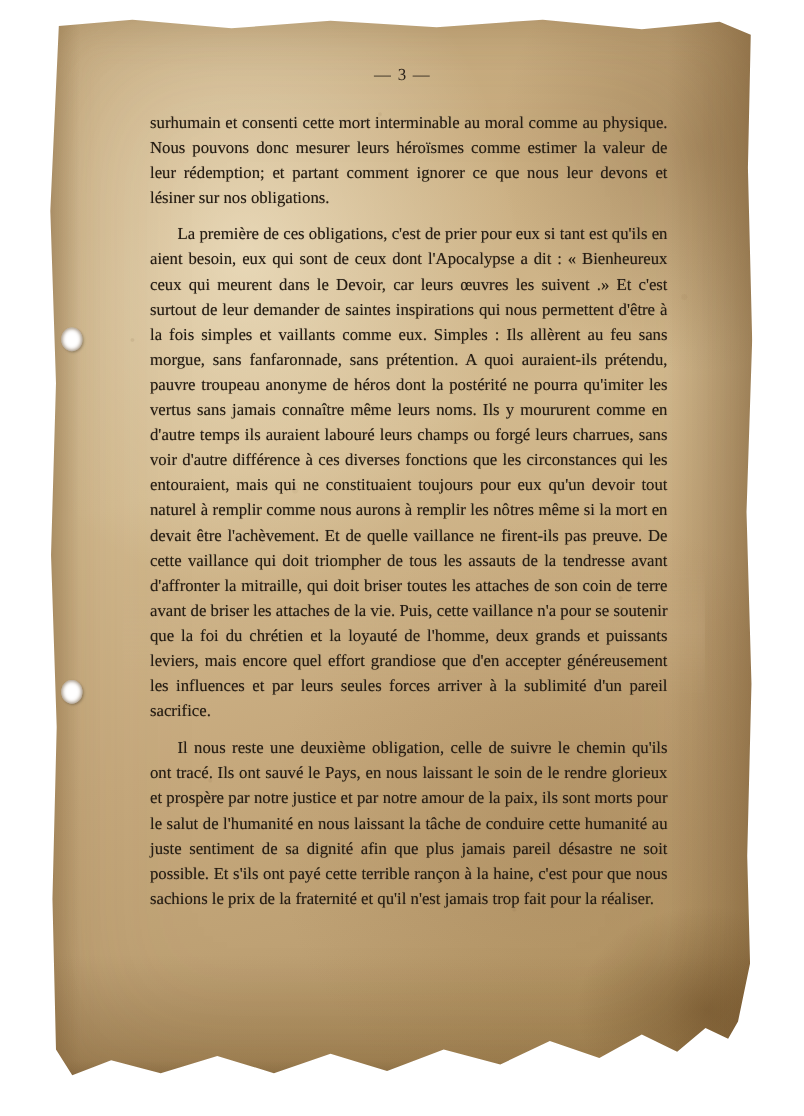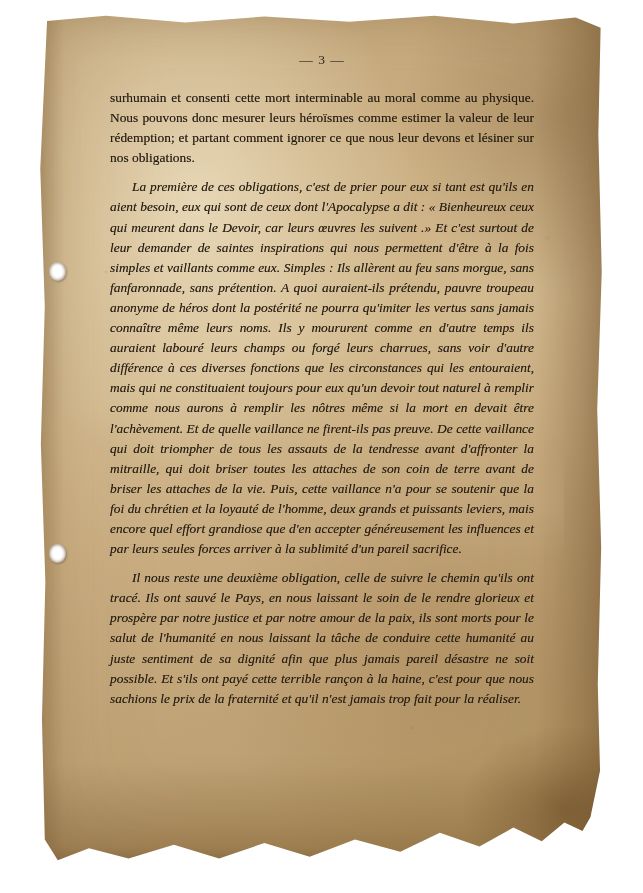--- a/index.html
+++ b/index.html
@@ -107,31 +107,31 @@
   }
   .folio {
     text-align: center;
     font-size: 13.5px;
     color: #2a2119;
     letter-spacing: 1px;
     margin-bottom: 20px;
     font-family: "Liberation Serif", serif;
   }
   p.para {
-    margin: 0 0 0 0;
+    margin: 0 0 0 10px;
     font-size: 13.4px;
     line-height: 20.1px;
     color: #251d14;
     text-align: justify;
     text-justify: inter-word;
     font-family: "Liberation Serif", serif;
     text-shadow: 0 0 0.6px rgba(40,28,14,0.55);
   }
   p.para + p.para { margin-top: 9px; }
-  p.para.indent { text-indent: 22px; font-style: italic; }
+  p.para.indent { text-indent: 22px; }
 
   
   .fade-band {
     position: absolute;
     left: 60px;
     right: 40px;
     top: 430px;
     height: 120px;
     background: linear-gradient(to bottom, rgba(205,180,140,0.0), rgba(205,180,140,0.22), rgba(205,180,140,0.0));
     pointer-events: none;

